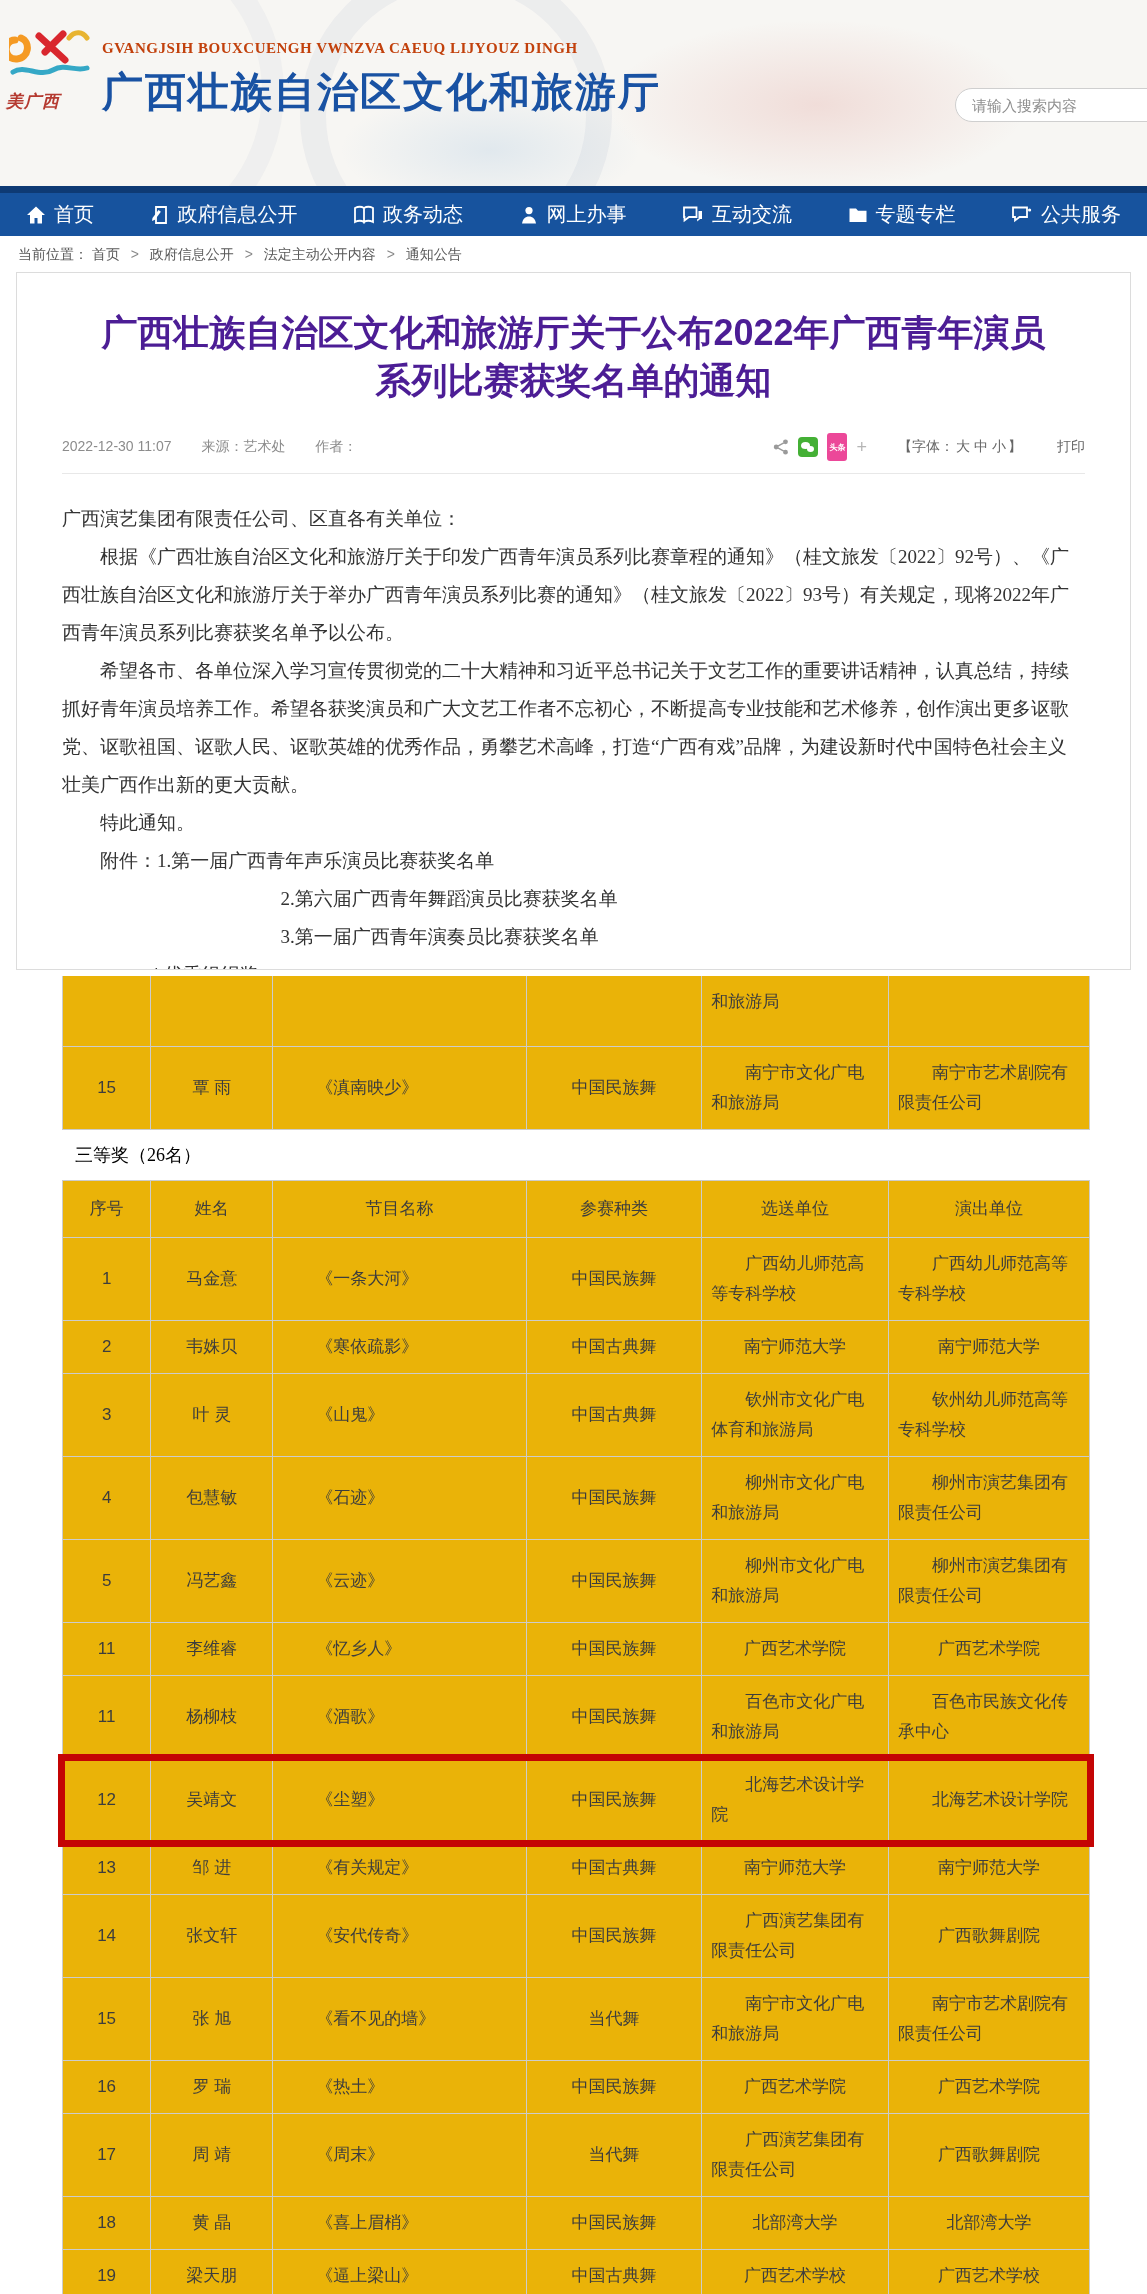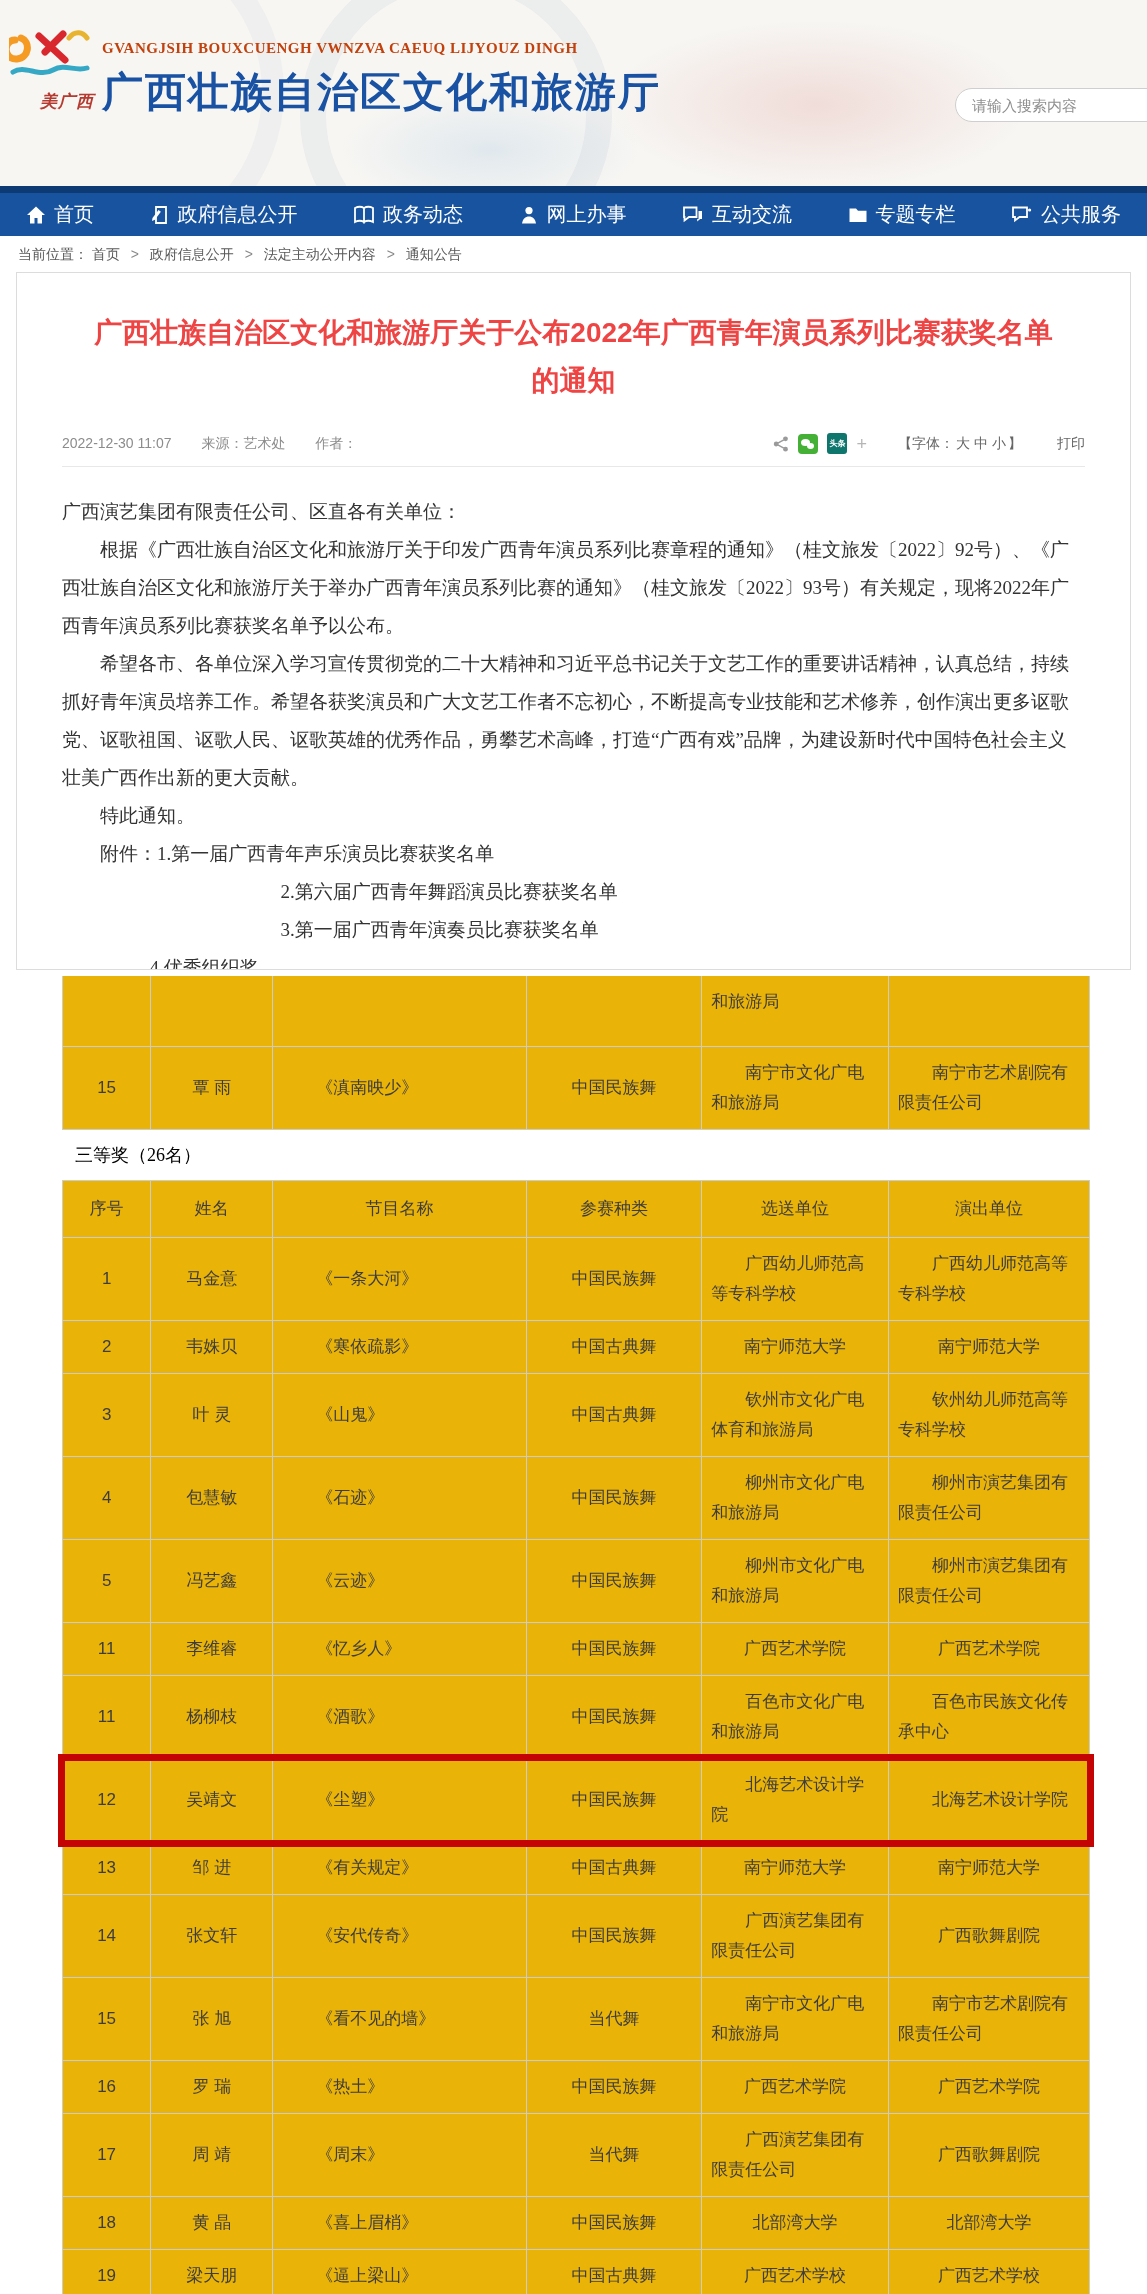--- a/index.html
+++ b/index.html
@@ -24,21 +24,21 @@
     border:22px solid rgba(150,160,185,.08);
   }
   .banner .decor-red{
     position:absolute;right:120px;top:20px;width:420px;height:170px;
     background:radial-gradient(closest-side,rgba(205,90,80,.16),rgba(205,90,80,0));
   }
   .banner .decor-blue{
     position:absolute;left:340px;top:90px;width:300px;height:120px;
     background:radial-gradient(closest-side,rgba(90,150,205,.14),rgba(90,150,205,0));
   }
-  .logo-block{position:absolute;left:6px;top:26px;width:88px;text-align:right;}
+  .logo-block{position:absolute;left:6px;top:26px;width:88px;text-align:left;}
   .logo-mark{display:block;margin:0 auto;}
   .logo-text{
     margin-top:2px;color:#b53a30;font-weight:bold;font-size:17px;letter-spacing:1px;
     font-family:"Liberation Serif","DejaVu Serif",serif;font-style:italic;
   }
   .site-titles{position:absolute;left:102px;top:40px;}
   .site-title-latin{
     color:#c2410c;font-weight:bold;font-size:15px;letter-spacing:.5px;
     font-family:"Liberation Serif","DejaVu Serif",serif;
   }
@@ -69,39 +69,39 @@
   }
   .breadcrumb a{color:#595959;text-decoration:none;cursor:pointer;}
   .breadcrumb .sep{margin:0 7px;color:#8a8a8a;}
   
   .card{
     margin:0 16px;border:1px solid #dcdcdc;background:#fff;
     padding:30px 45px 0 45px;box-sizing:border-box;height:698px;overflow:hidden;
   }
   .article-title{
     max-width:968px;margin:6px auto 0;text-align:center;
-    font-size:28px;line-height:48px;font-weight:bold;color:#ef4444;
+    font-size:36px;line-height:48px;font-weight:bold;color:#4c1d95;
   }
   .meta-row{
     margin-top:28px;display:flex;justify-content:space-between;align-items:center;
     font-size:14px;color:#8c8c8c;
   }
   .meta-left span{margin-right:26px;}
   .meta-right{display:flex;align-items:center;gap:9px;color:#666;}
   .icon-btn{display:inline-flex;align-items:center;cursor:pointer;border:none;background:none;padding:0;}
   .wechat-icon{
     width:20px;height:20px;border-radius:4px;background:#44b035;position:relative;display:inline-block;
   }
   .wechat-icon::before,.wechat-icon::after{
     content:"";position:absolute;background:#fff;border-radius:50%;
   }
   .wechat-icon::before{width:9px;height:7px;left:3px;top:5px;}
   .wechat-icon::after{width:7px;height:6px;left:9px;top:9px;}
   .toutiao-icon{
-    width:20px;height:21px;border-radius:3px;background:#0f766e;color:#fff;
+    width:20px;height:28px;border-radius:3px;background:#ec4899;color:#fff;
     font-size:8px;font-weight:bold;display:inline-flex;align-items:center;justify-content:center;
     letter-spacing:0;
     text-align:center;
   }
   .plus-icon{color:#b5b5b5;font-size:18px;line-height:18px;cursor:pointer;}
   .font-widget{margin-left:22px;white-space:nowrap;}
   .font-widget .fs{cursor:pointer;margin:0 2px;}
   .print-btn{margin-left:26px;cursor:pointer;}
   .divider{border-bottom:1px solid #e8e8e8;margin-top:12px;}
   .article-body{

